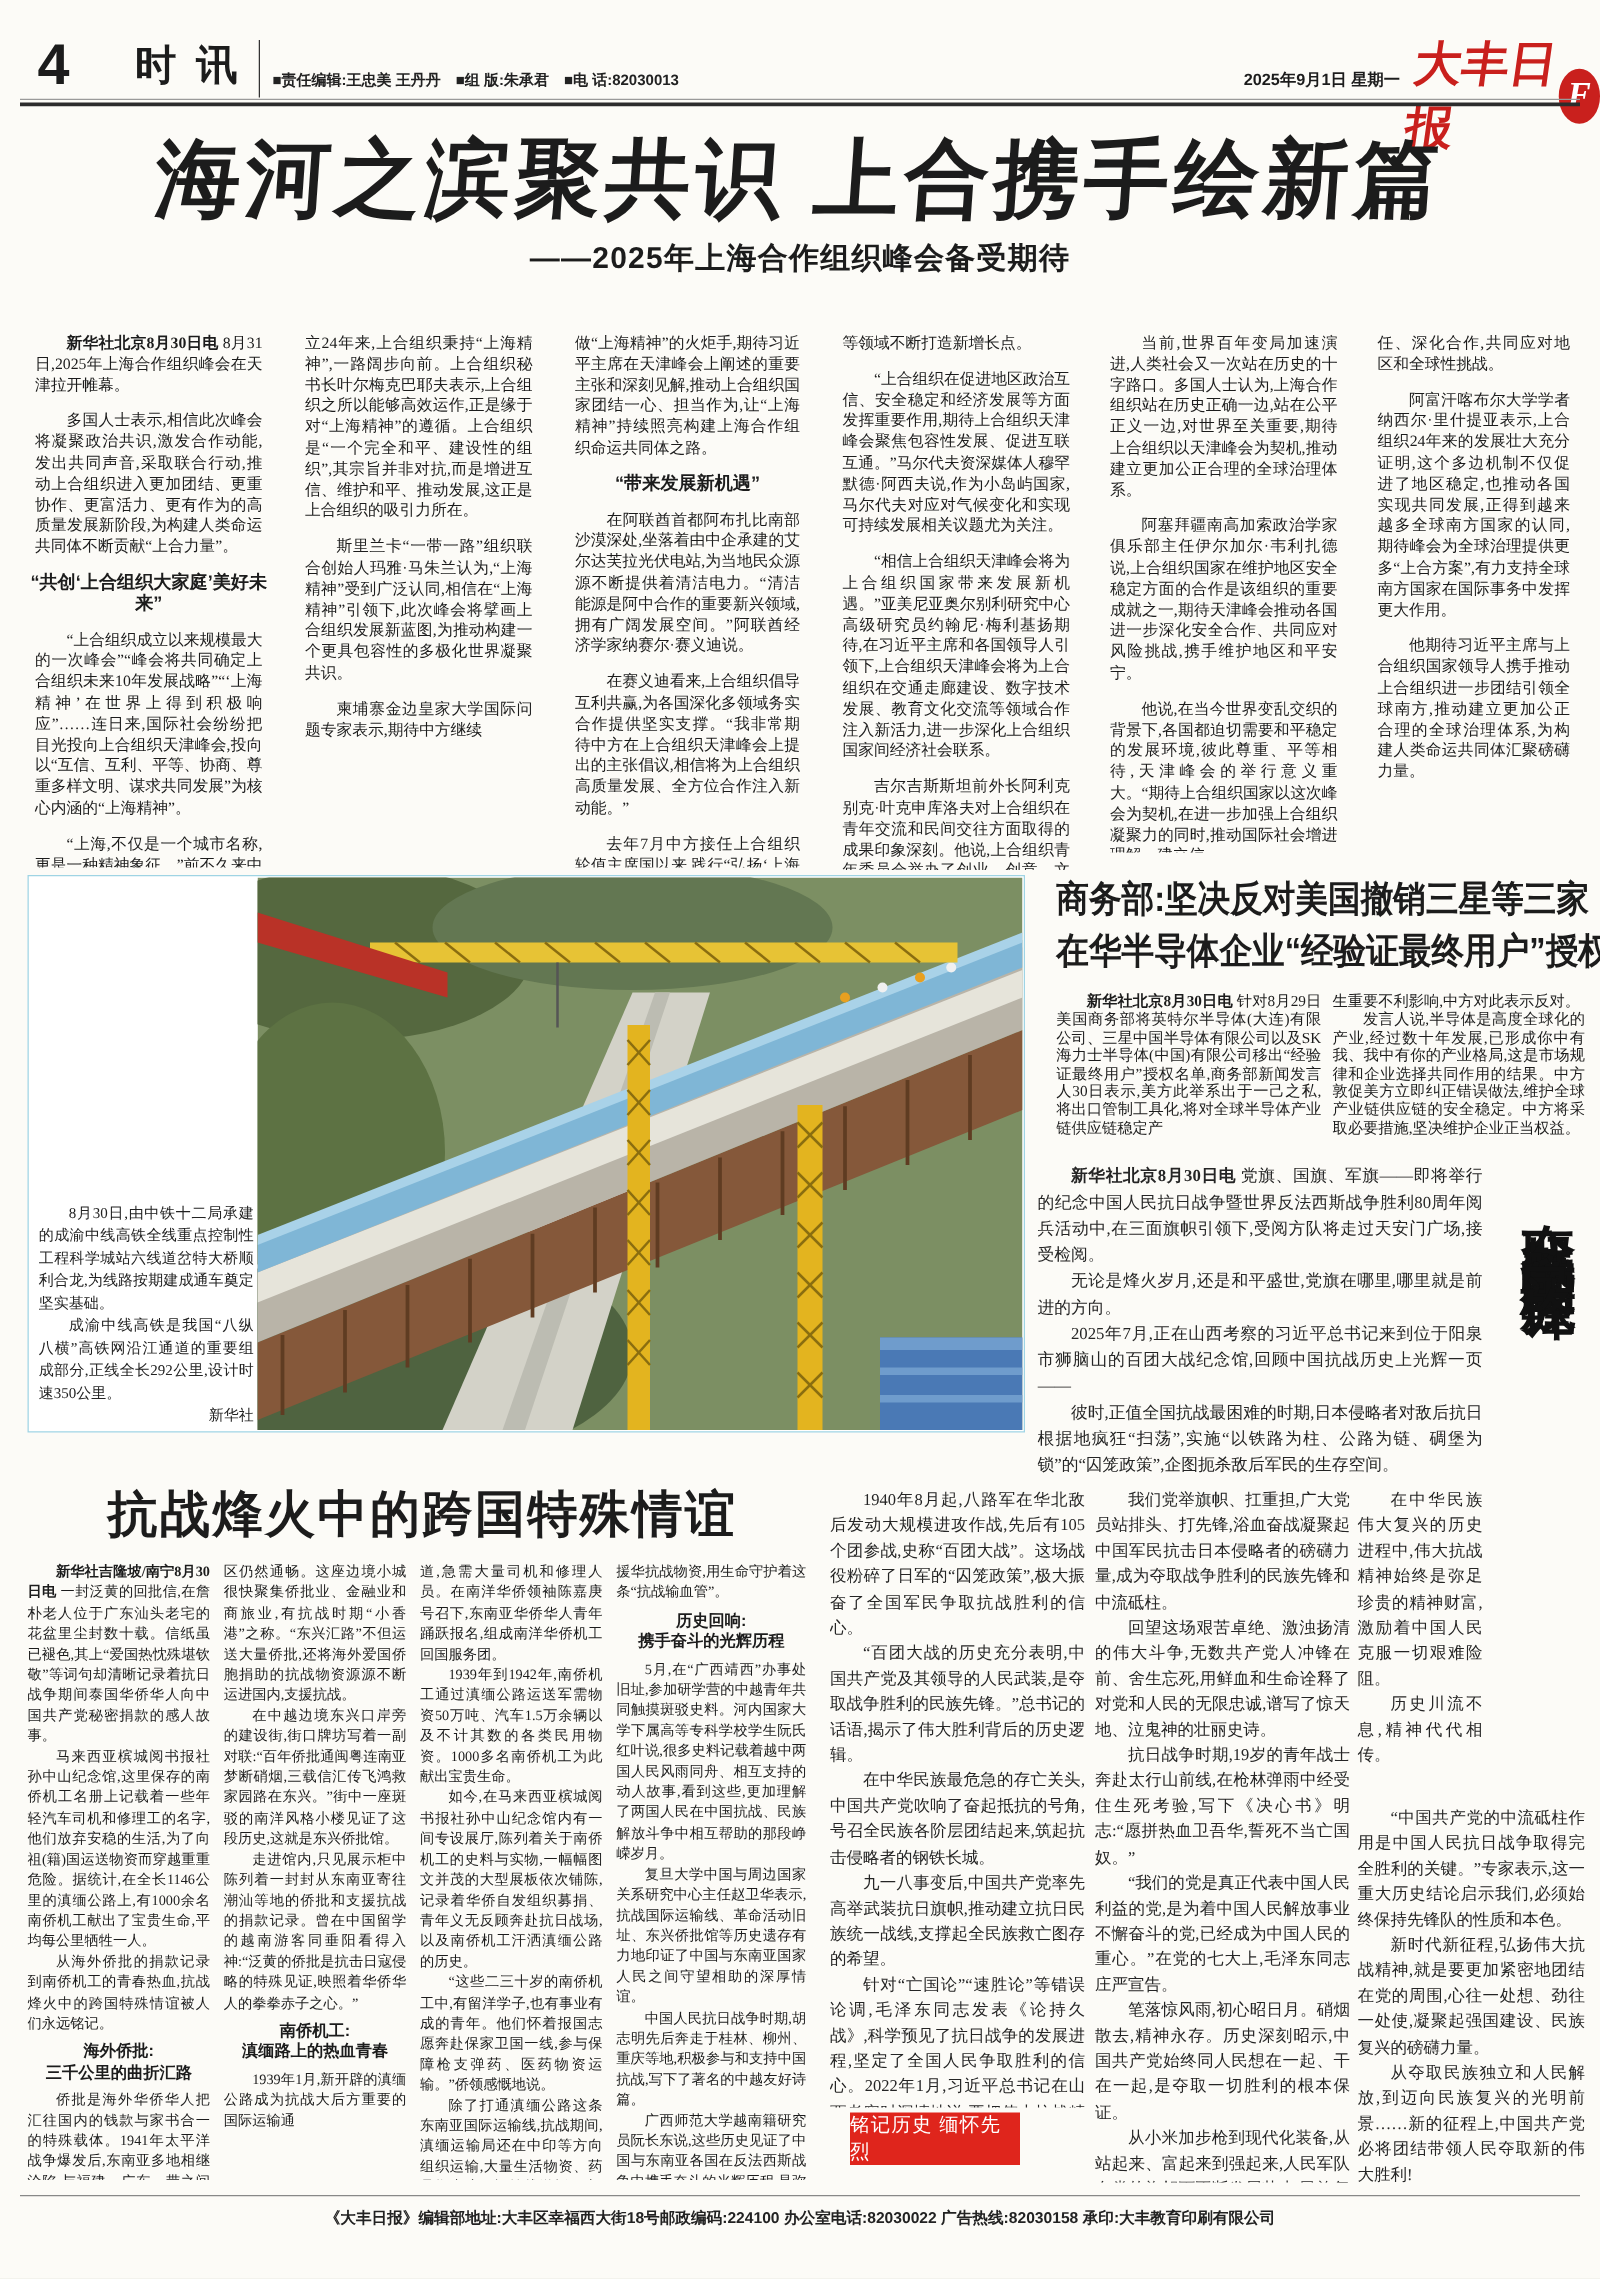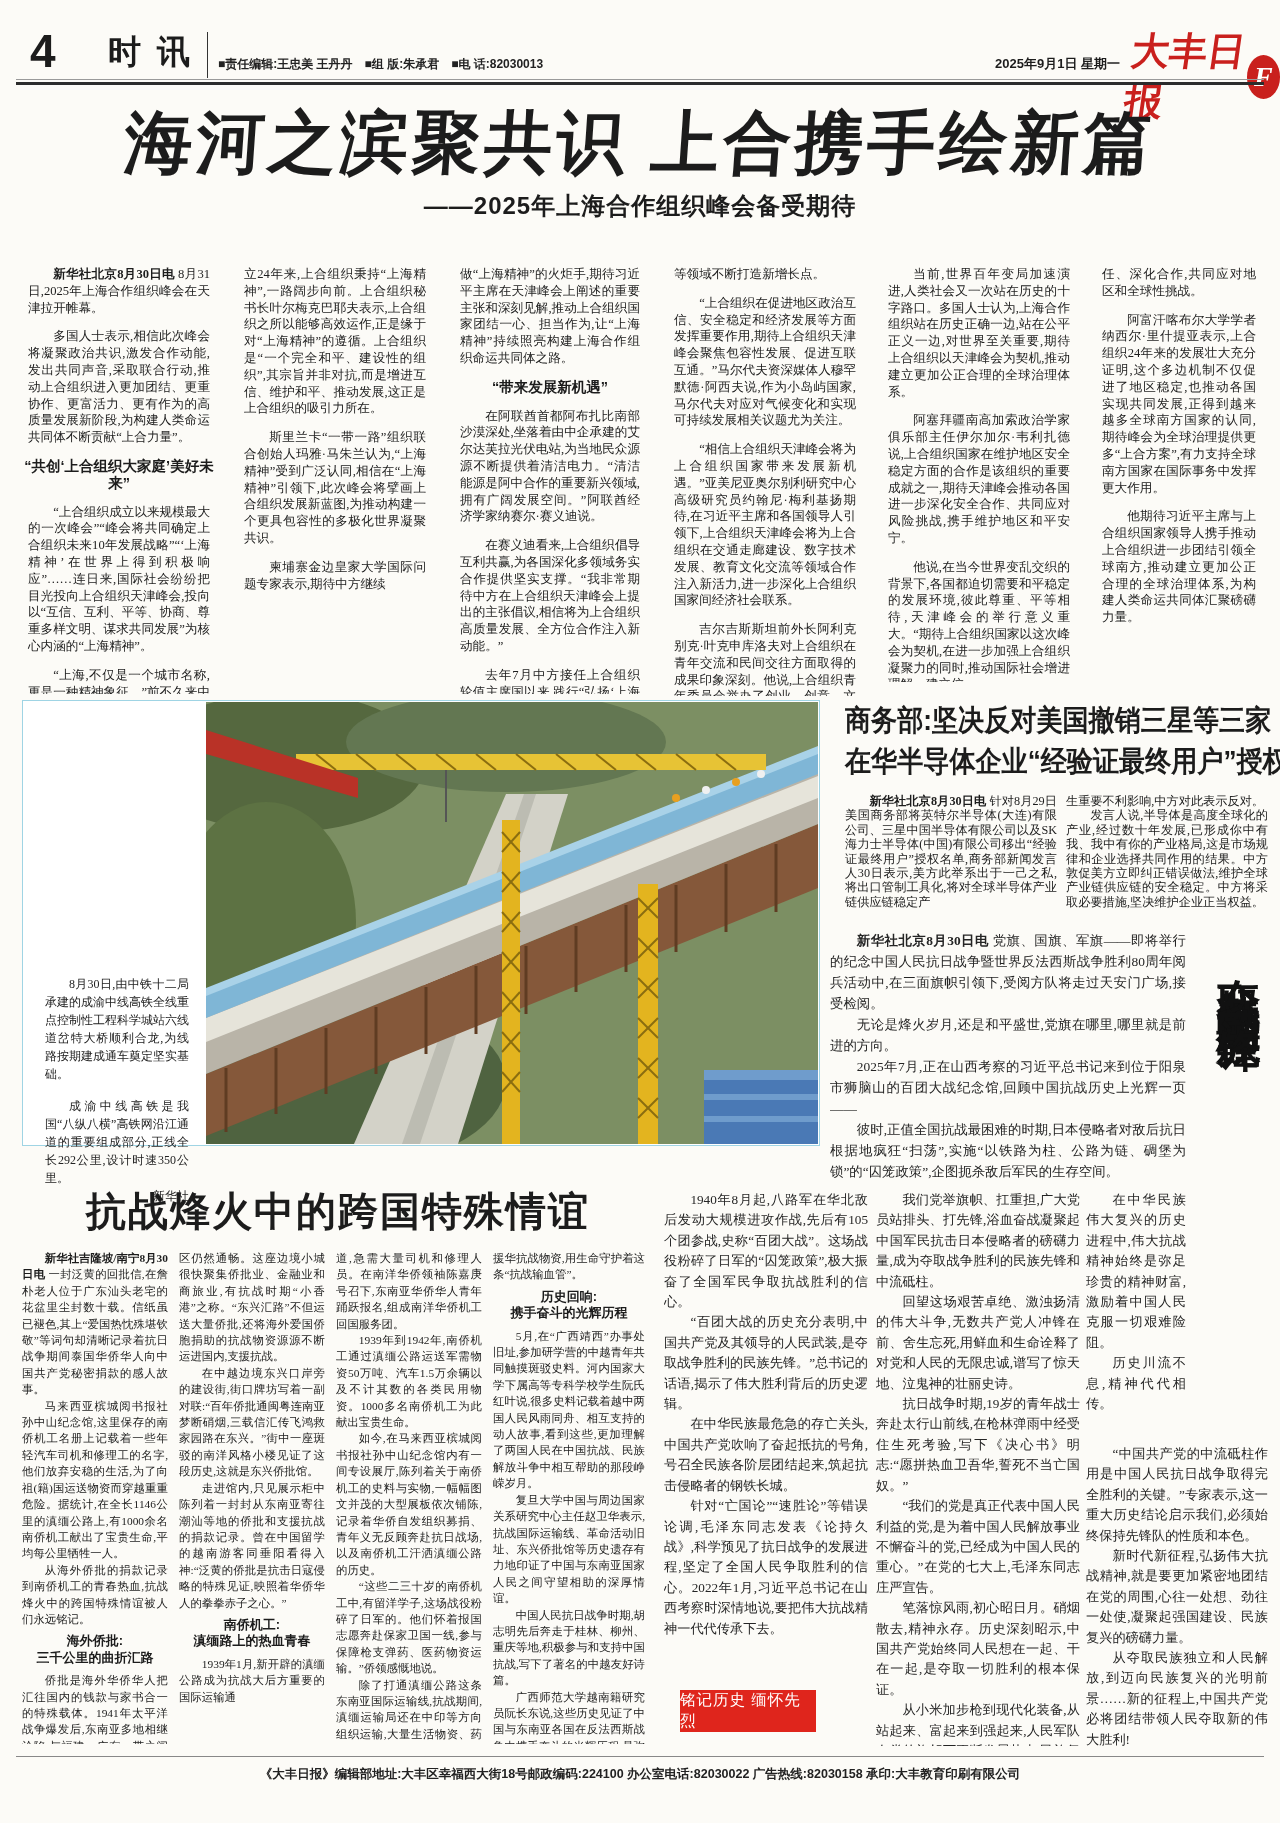--- a/index.html
+++ b/index.html
@@ -24,21 +24,21 @@
             font-size:24px;font-weight:700;letter-spacing:1px;}
   .ncol{position:absolute;font-size:12.6px;line-height:16.8px;text-align:justify;overflow:hidden;}
   .ncol p{margin:12px;}
   .para{text-indent:2em;}
   .noind{text-indent:0;}
   .colsub{text-align:center;font-family:"Liberation Sans",sans-serif;font-weight:700;font-size:14.5px;margin:7px 0 !important;text-indent:0 !important;}
   
   .photo-frame{position:absolute;left:22px;top:700px;width:796px;height:444px;border:1px solid #9fd4e4;background:#fff;}
   .photo-svg{position:absolute;right:1px;top:1px;}
   .caption{position:absolute;left:8px;top:260px;width:172px;font-size:12px;line-height:18px;text-align:justify;color:#222;}
-  .caption p{margin:14px;text-indent:2em;}
+  .caption p{margin:0;text-indent:2em;}
   .caption .credit{display:block;text-align:right;text-indent:0;}
   
   .mof-hl{position:absolute;left:845px;top:700px;width:426px;font-family:"Liberation Sans",sans-serif;font-size:29px;line-height:41px;
           font-weight:900;transform:scaleX(0.9);transform-origin:left top;white-space:nowrap;}
   .mcol{position:absolute;top:794px;height:116px;font-size:12.2px;line-height:14.4px;text-align:justify;overflow:hidden;}
   .mcol p{margin:0;}
   
   .kaiti{font-family:"Liberation Serif",serif;color:#252525;}
   .k-intro{position:absolute;left:830px;top:930px;width:356px;font-size:13.4px;line-height:21px;text-align:justify;overflow:hidden;height:256px;}
   .k-intro p{margin:0;text-indent:2em;}
@@ -223,20 +223,21 @@
       <p class="para"><b>新华社北京8月30日电</b> 党旗、国旗、军旗——即将举行的纪念中国人民抗日战争暨世界反法西斯战争胜利80周年阅兵活动中,在三面旗帜引领下,受阅方队将走过天安门广场,接受检阅。</p>
       <p class="para">无论是烽火岁月,还是和平盛世,党旗在哪里,哪里就是前进的方向。</p>
       <p class="para">2025年7月,正在山西考察的习近平总书记来到位于阳泉市狮脑山的百团大战纪念馆,回顾中国抗战历史上光辉一页——</p>
       <p class="para">彼时,正值全国抗战最困难的时期,日本侵略者对敌后抗日根据地疯狂“扫荡”,实施“以铁路为柱、公路为链、碉堡为锁”的“囚笼政策”,企图扼杀敌后军民的生存空间。</p>
     </div>
   <div class="vert-hl">夺取战争胜利的民族先锋</div>
   <div class="kcol kaiti" style="left:664px;top:1190px;width:204px;height:496px">
       <p class="para">1940年8月起,八路军在华北敌后发动大规模进攻作战,先后有105个团参战,史称“百团大战”。这场战役粉碎了日军的“囚笼政策”,极大振奋了全国军民争取抗战胜利的信心。</p>
       <p class="para">“百团大战的历史充分表明,中国共产党及其领导的人民武装,是夺取战争胜利的民族先锋。”总书记的话语,揭示了伟大胜利背后的历史逻辑。</p>
       <p class="para">在中华民族最危急的存亡关头,中国共产党吹响了奋起抵抗的号角,号召全民族各阶层团结起来,筑起抗击侵略者的钢铁长城。</p>
+      <p class="para">九一八事变后,中国共产党率先高举武装抗日旗帜,推动建立抗日民族统一战线,支撑起全民族救亡图存的希望。</p>
       <p class="para">针对“亡国论”“速胜论”等错误论调,毛泽东同志发表《论持久战》,科学预见了抗日战争的发展进程,坚定了全国人民争取胜利的信心。2022年1月,习近平总书记在山西考察时深情地说,要把伟大抗战精神一代代传承下去。</p>
     </div>
   <div class="kcol kaiti" style="left:876px;top:1190px;width:204px;height:556px">
       <p class="para">我们党举旗帜、扛重担,广大党员站排头、打先锋,浴血奋战凝聚起中国军民抗击日本侵略者的磅礴力量,成为夺取战争胜利的民族先锋和中流砥柱。</p>
       <p class="para">回望这场艰苦卓绝、激浊扬清的伟大斗争,无数共产党人冲锋在前、舍生忘死,用鲜血和生命诠释了对党和人民的无限忠诚,谱写了惊天地、泣鬼神的壮丽史诗。</p>
       <p class="para">抗日战争时期,19岁的青年战士奔赴太行山前线,在枪林弹雨中经受住生死考验,写下《决心书》明志:“愿拼热血卫吾华,誓死不当亡国奴。”</p>
       <p class="para">“我们的党是真正代表中国人民利益的党,是为着中国人民解放事业不懈奋斗的党,已经成为中国人民的重心。”在党的七大上,毛泽东同志庄严宣告。</p>
       <p class="para">笔落惊风雨,初心昭日月。硝烟散去,精神永存。历史深刻昭示,中国共产党始终同人民想在一起、干在一起,是夺取一切胜利的根本保证。</p>
       <p class="para">从小米加步枪到现代化装备,从站起来、富起来到强起来,人民军队在党的旗帜下不断发展壮大,民族复兴伟业展现出光明前景。</p>
     </div>
@@ -263,21 +264,21 @@
       <p class="para noind">区仍然通畅。这座边境小城很快聚集侨批业、金融业和商旅业,有抗战时期“小香港”之称。“东兴汇路”不但运送大量侨批,还将海外爱国侨胞捐助的抗战物资源源不断运进国内,支援抗战。</p>
       <p class="para">在中越边境东兴口岸旁的建设街,街口牌坊写着一副对联:“百年侨批通闽粤连南亚梦断硝烟,三载信汇传飞鸿救家园路在东兴。”街中一座斑驳的南洋风格小楼见证了这段历史,这就是东兴侨批馆。</p>
       <p class="para">走进馆内,只见展示柜中陈列着一封封从东南亚寄往潮汕等地的侨批和支援抗战的捐款记录。曾在中国留学的越南游客同垂阳看得入神:“泛黄的侨批是抗击日寇侵略的特殊见证,映照着华侨华人的拳拳赤子之心。”</p>
       <p class="colsub">南侨机工:<br>滇缅路上的热血青春</p>
       <p class="para">1939年1月,新开辟的滇缅公路成为抗战大后方重要的国际运输通</p>
     </div>
   <div class="scol" style="left:336px;width:146px">
       <p class="para noind">道,急需大量司机和修理人员。在南洋华侨领袖陈嘉庚号召下,东南亚华侨华人青年踊跃报名,组成南洋华侨机工回国服务团。</p>
       <p class="para">1939年到1942年,南侨机工通过滇缅公路运送军需物资50万吨、汽车1.5万余辆以及不计其数的各类民用物资。1000多名南侨机工为此献出宝贵生命。</p>
       <p class="para">如今,在马来西亚槟城阅书报社孙中山纪念馆内有一间专设展厅,陈列着关于南侨机工的史料与实物,一幅幅图文并茂的大型展板依次铺陈,记录着华侨自发组织募捐、青年义无反顾奔赴抗日战场,以及南侨机工汗洒滇缅公路的历史。</p>
-      <p class="para">“这些二三十岁的南侨机工中,有留洋学子,这场战役粉碎了日军的。他们怀着报国志愿奔赴保家卫国一线,参与保障枪支弹药、医药物资运输。”侨领感慨地说。</p>
+      <p class="para">“这些二三十岁的南侨机工中,有留洋学子,也有事业有成的青年。他们怀着报国志愿奔赴保家卫国一线,参与保障枪支弹药、医药物资运输。”侨领感慨地说。</p>
       <p class="para">除了打通滇缅公路这条东南亚国际运输线,抗战期间,滇缅运输局还在中印等方向组织运输,大量生活物资、药品经由这一运输线送抵国内,支援各地军民坚持抗战。</p>
     </div>
   <div class="scol" style="left:493px;width:152px">
       <p class="para noind">援华抗战物资,用生命守护着这条“抗战输血管”。</p>
       <p class="colsub">历史回响:<br>携手奋斗的光辉历程</p>
       <p class="para">5月,在“广西靖西”办事处旧址,参加研学营的中越青年共同触摸斑驳史料。河内国家大学下属高等专科学校学生阮氏红叶说,很多史料记载着越中两国人民风雨同舟、相互支持的动人故事,看到这些,更加理解了两国人民在中国抗战、民族解放斗争中相互帮助的那段峥嵘岁月。</p>
       <p class="para">复旦大学中国与周边国家关系研究中心主任赵卫华表示,抗战国际运输线、革命活动旧址、东兴侨批馆等历史遗存有力地印证了中国与东南亚国家人民之间守望相助的深厚情谊。</p>
       <p class="para">中国人民抗日战争时期,胡志明先后奔走于桂林、柳州、重庆等地,积极参与和支持中国抗战,写下了著名的中越友好诗篇。</p>
       <p class="para">广西师范大学越南籍研究员阮长东说,这些历史见证了中国与东南亚各国在反法西斯战争中携手奋斗的光辉历程,是弥足珍贵的共同记忆,各国人民应当共同铭记、共同守护。</p>
     </div>

